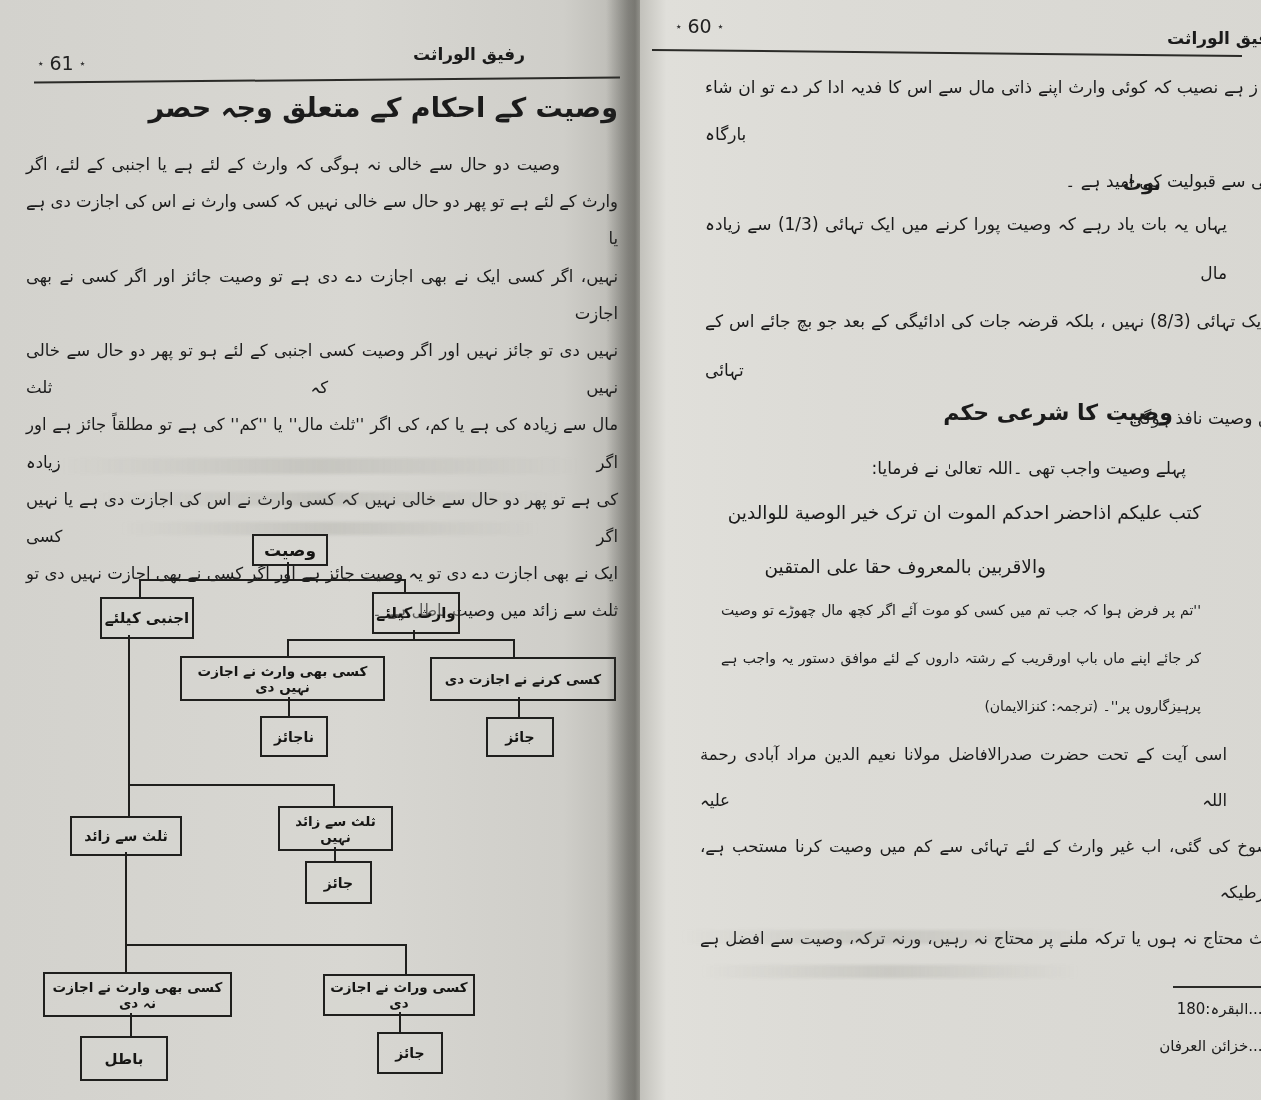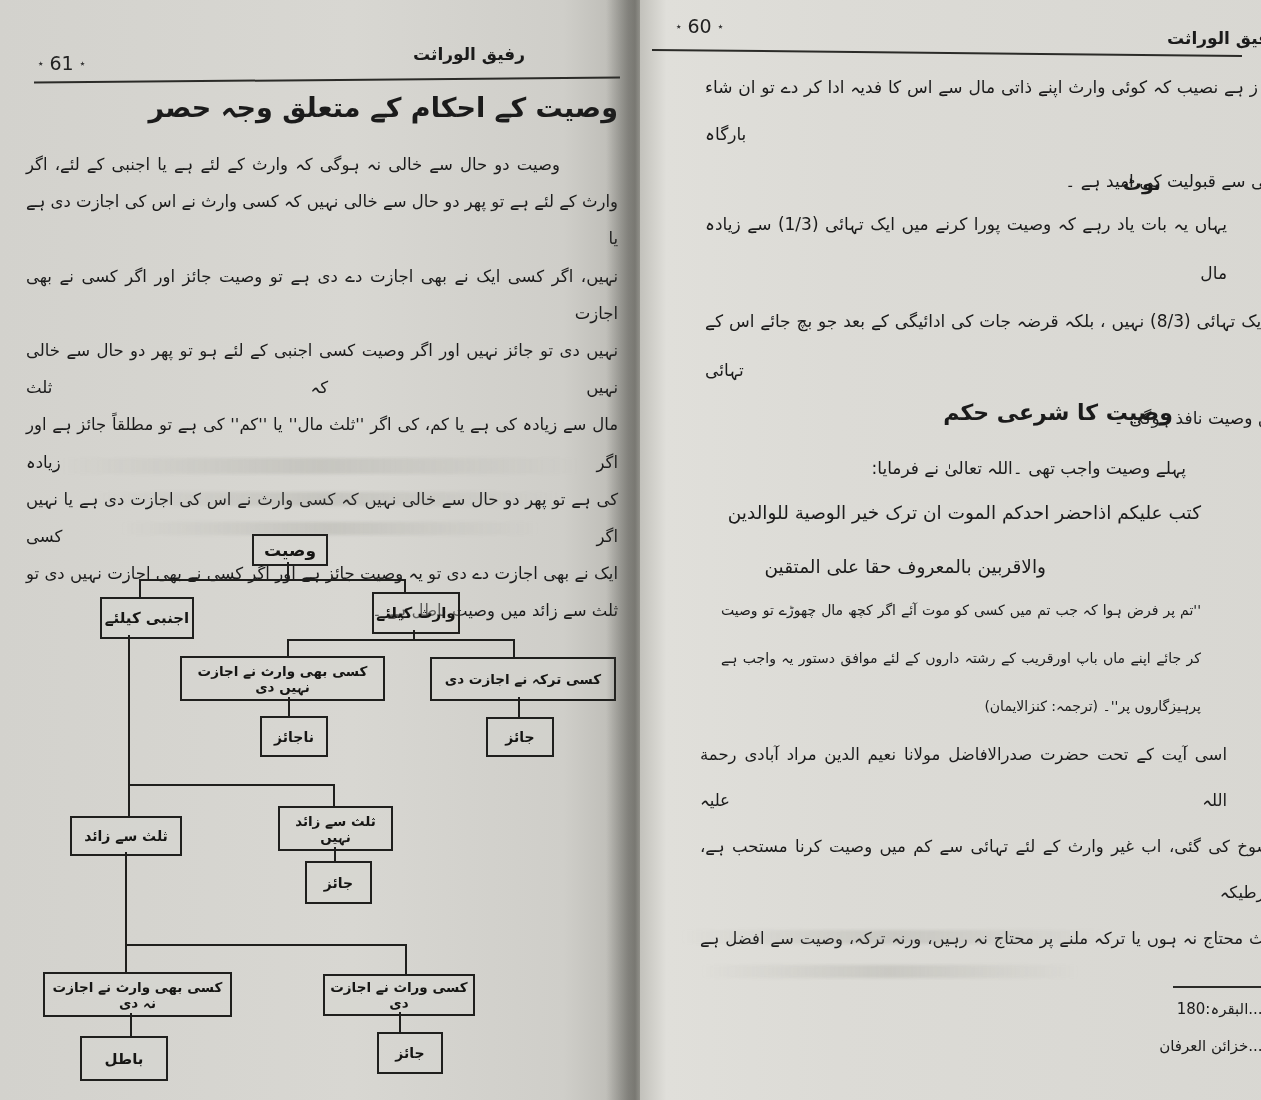--- a/index.html
+++ b/index.html
@@ -72,21 +72,21 @@
     <div class="cline" style="left:404px;top:579px;width:2px;height:14px;"></div>
 
     <div class="fc-box" style="left:100px;top:597px;width:90px;height:38px;font-size:15px;">اجنبی کیلئے</div>
     <div class="fc-box" style="left:372px;top:592px;width:84px;height:38px;font-size:15px;">وارث کیلئے</div>
 
     <div class="cline" style="left:413px;top:630px;width:2px;height:10px;"></div>
     <div class="cline" style="left:287px;top:639px;width:228px;height:2px;"></div>
     <div class="cline" style="left:287px;top:639px;width:2px;height:18px;"></div>
     <div class="cline" style="left:513px;top:639px;width:2px;height:19px;"></div>
     <div class="fc-box" style="left:180px;top:656px;width:201px;height:41px;font-size:13.5px;">کسی بھی وارث نے اجازت نہیں دی</div>
-    <div class="fc-box" style="left:430px;top:657px;width:182px;height:40px;font-size:13.5px;">کسی ترکہ نے اجازت دی</div>
+    <div class="fc-box" style="left:430px;top:657px;width:182px;height:40px;font-size:13.5px;">کسی کرنے نے اجازت دی</div>
     <div class="cline" style="left:288px;top:697px;width:2px;height:19px;"></div>
     <div class="cline" style="left:518px;top:697px;width:2px;height:20px;"></div>
     <div class="fc-box" style="left:260px;top:716px;width:64px;height:37px;font-size:14px;">ناجائز</div>
     <div class="fc-box" style="left:486px;top:717px;width:64px;height:36px;font-size:14px;">جائز</div>
 
     <div class="cline" style="left:128px;top:635px;width:2px;height:151px;"></div>
     <div class="cline" style="left:128px;top:784px;width:207px;height:2px;"></div>
     <div class="cline" style="left:128px;top:784px;width:2px;height:32px;"></div>
     <div class="cline" style="left:333px;top:784px;width:2px;height:22px;"></div>
     <div class="fc-box" style="left:70px;top:816px;width:108px;height:36px;font-size:14px;">ثلث سے زائد</div>

